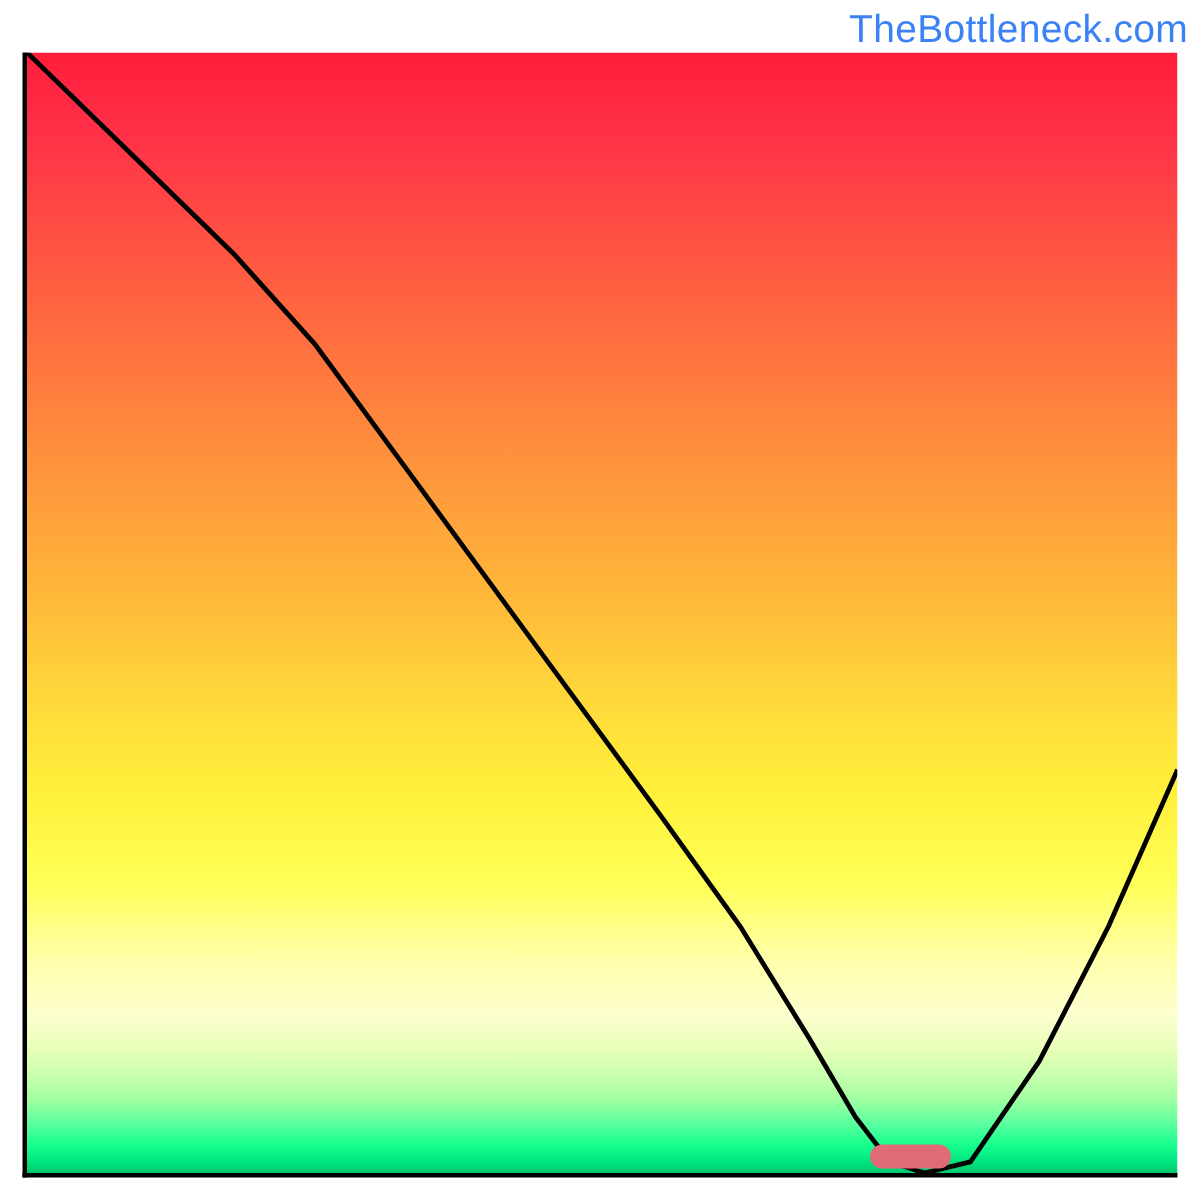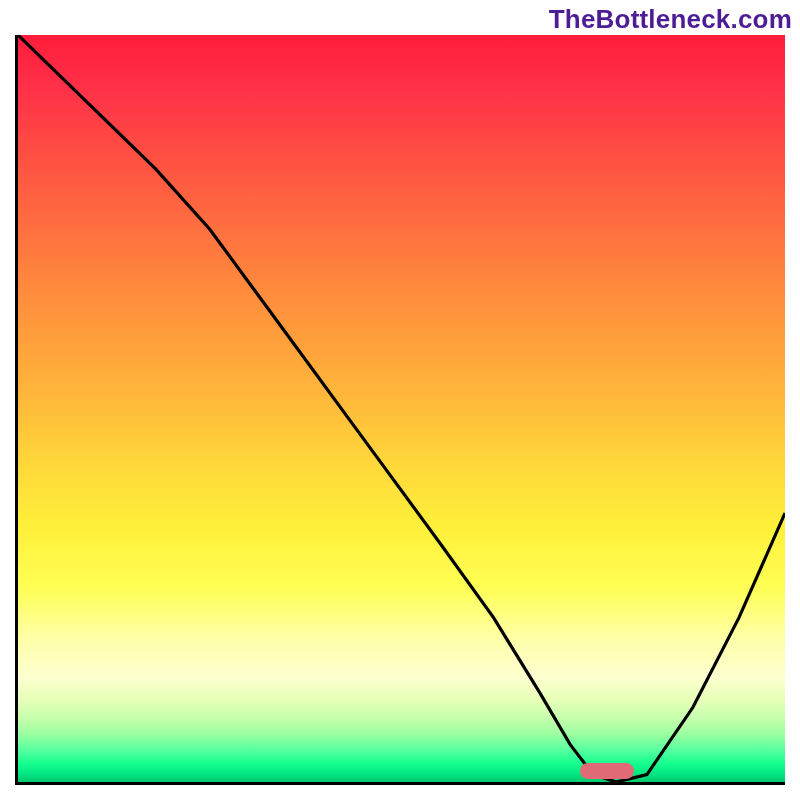--- a/index.html
+++ b/index.html
@@ -13,22 +13,22 @@
   .chart-wrap {
     position: relative;
     width: 800px;
     height: 800px;
   }
   .watermark {
     position: absolute;
     top: 4px;
     right: 8px;
     font-size: 26px;
-    font-weight: 700;
-    color: #4c1d95;
+    font-weight: 400;
+    color: #3b82f6;
     letter-spacing: 0.2px;
     z-index: 20;
   }
   .plot-area {
     position: absolute;
     left: 15px;
     top: 35px;
     width: 770px;
     height: 750px;
     box-sizing: border-box;

